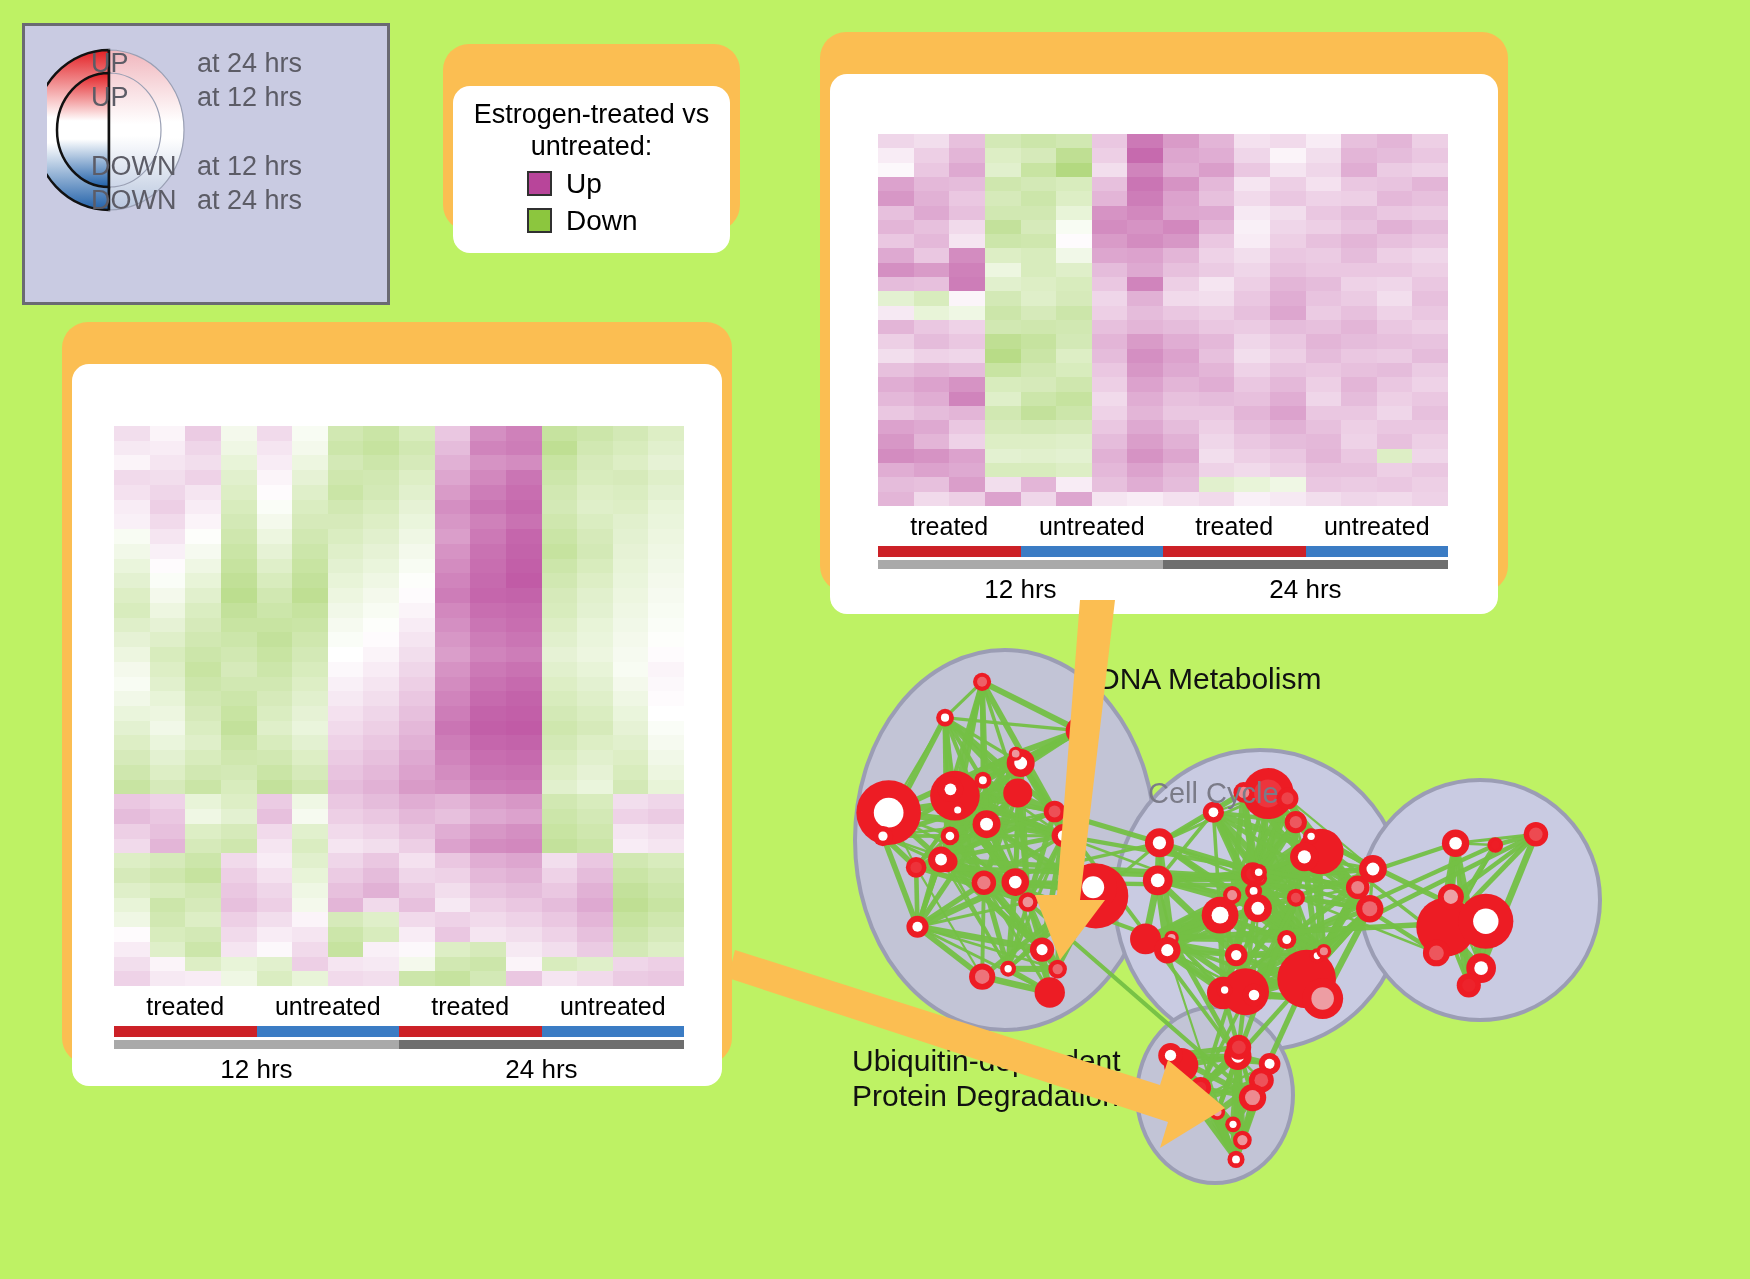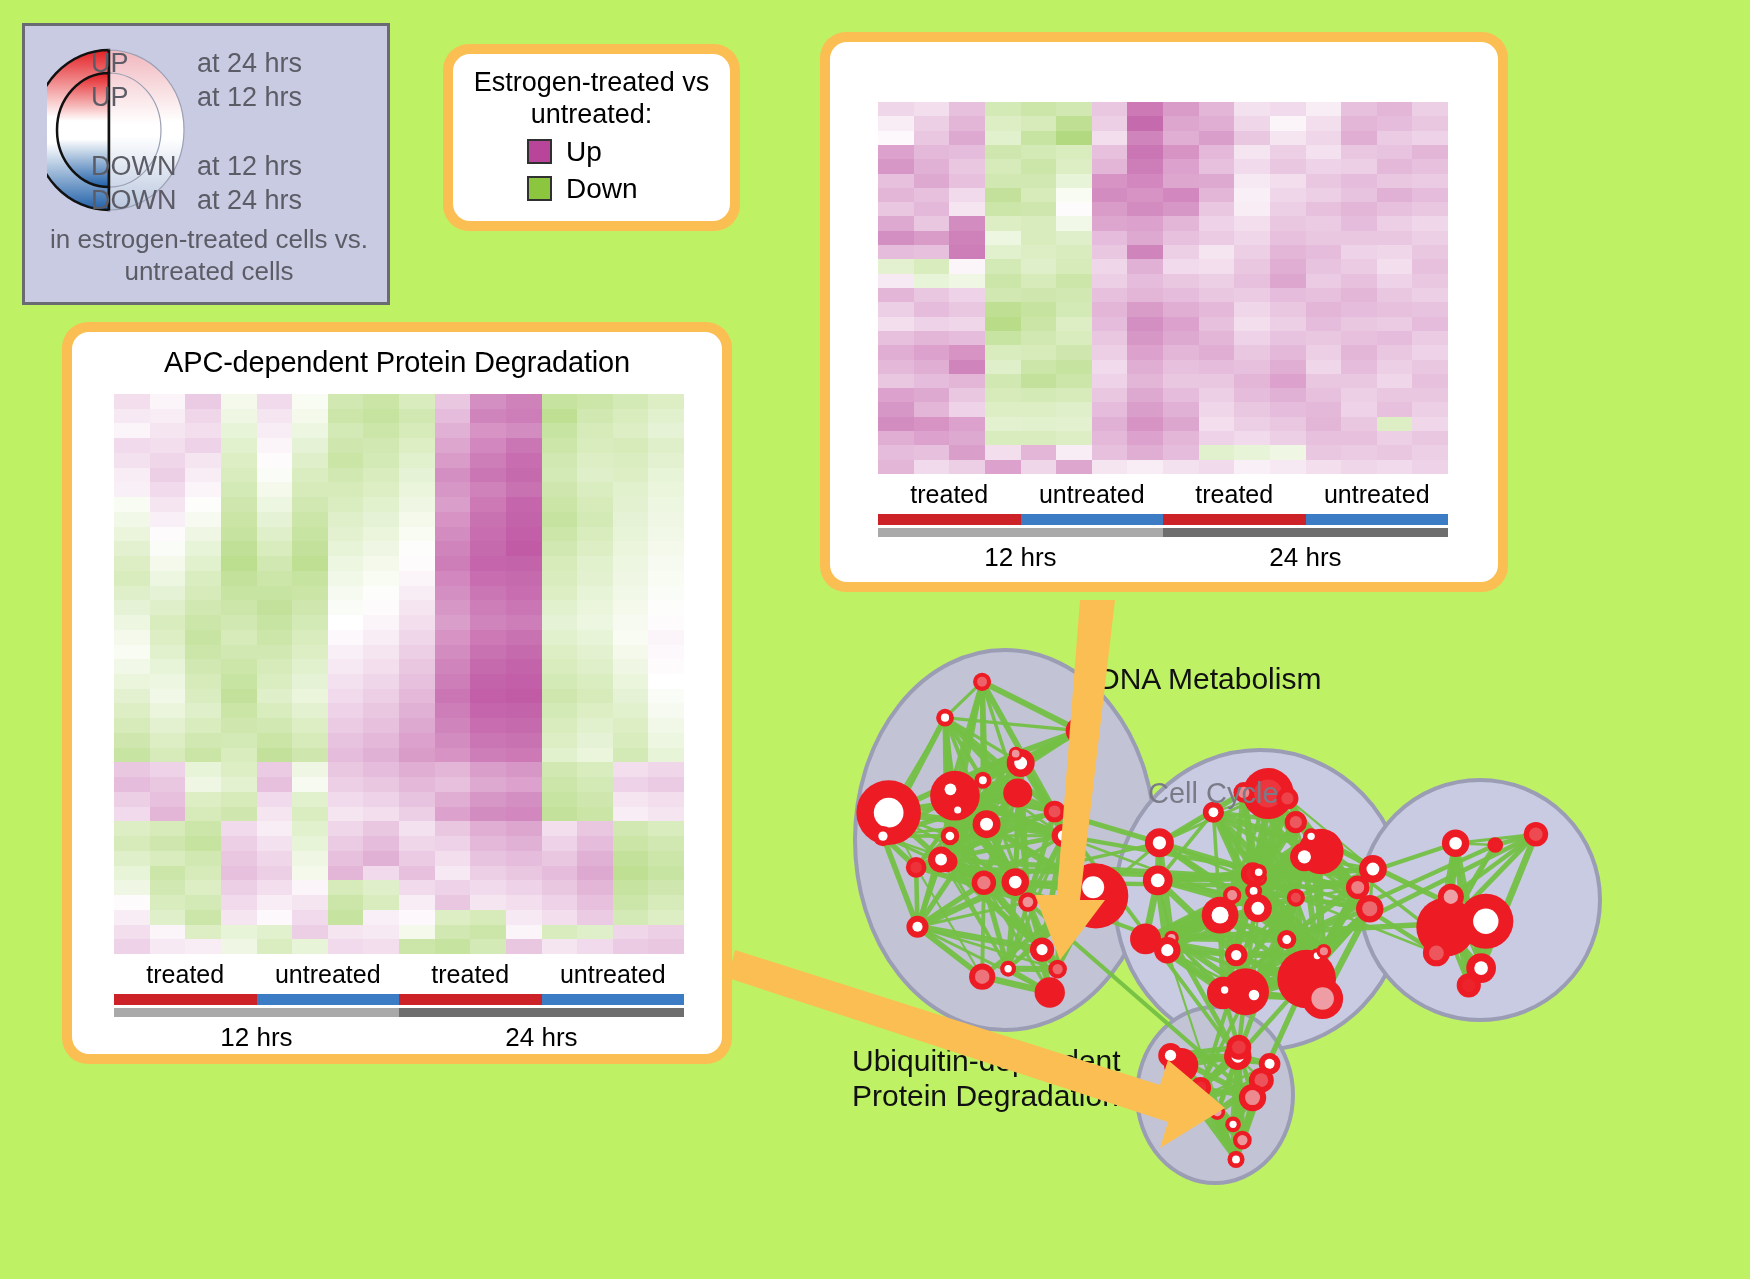--- a/index.html
+++ b/index.html
@@ -46,20 +46,21 @@
     background: #fbbe52;
     border-radius: 26px;
     padding: 10px;
   }
   .card-inner {
     width: 100%; height: 100%;
     background: #ffffff;
     border-radius: 17px;
     position: relative;
     overflow: hidden;
+    margin-top: 32px;
   }
 
   
   #key-card { left: 443px; top: 44px; width: 297px; height: 187px; }
   #key-title {
     text-align: center; font-size: 27px; color: #000;
     line-height: 1.18; padding-top: 13px;
   }
   .key-row {
     display: flex; align-items: center; gap: 14px;
@@ -149,22 +150,20 @@
       </svg>
     </div>
     <div class="ring-label" style="left:66px; top:22px;">UP</div>
     <div class="ring-label" style="left:172px; top:22px;">at 24 hrs</div>
     <div class="ring-label" style="left:66px; top:56px;">UP</div>
     <div class="ring-label" style="left:172px; top:56px;">at 12 hrs</div>
     <div class="ring-label" style="left:66px; top:125px;">DOWN</div>
     <div class="ring-label" style="left:172px; top:125px;">at 12 hrs</div>
     <div class="ring-label" style="left:66px; top:159px;">DOWN</div>
     <div class="ring-label" style="left:172px; top:159px;">at 24 hrs</div>
-    <div id="ring-sub">in estrogen-treated cells
-vs. untreated cells</div>
   </div>
 
   <div class="card" id="key-card">
     <div class="card-inner">
       <div id="key-title">Estrogen-treated
 vs untreated:</div>
       <div class="key-row">
         <span class="key-swatch" id="sw-up" style="background: rgb(184, 69, 154);"></span>
         <span class="key-text">Up</span>
       </div>
@@ -613,21 +612,20 @@
         </div>
       <div class="time-labels" id="rep-times" style="left: 48px; top: 500px; width: 570px;">
           <div style="flex: 1 1 0%;">12 hrs</div>
           <div style="flex: 1 1 0%;">24 hrs</div>
         </div>
     </div>
   </div>
 
   <div class="card" id="apc-card">
     <div class="card-inner">
-      <div class="panel-title">APC-dependent Protein Degradation</div>
       <div class="hm-grid" id="apc-grid" style="left: 42px; top: 62px; width: 570px; height: 560px; grid-template-columns: repeat(16, 1fr); grid-template-rows: repeat(38, 1fr);">
           <div class="hm-cell" style="background: rgb(242, 222, 237);"></div>
           <div class="hm-cell" style="background: rgb(251, 244, 249);"></div>
           <div class="hm-cell" style="background: rgb(235, 203, 227);"></div>
           <div class="hm-cell" style="background: rgb(244, 249, 236);"></div>
           <div class="hm-cell" style="background: rgb(241, 218, 235);"></div>
           <div class="hm-cell" style="background: rgb(248, 252, 243);"></div>
           <div class="hm-cell" style="background: rgb(209, 232, 178);"></div>
           <div class="hm-cell" style="background: rgb(202, 229, 166);"></div>
           <div class="hm-cell" style="background: rgb(216, 236, 189);"></div>

